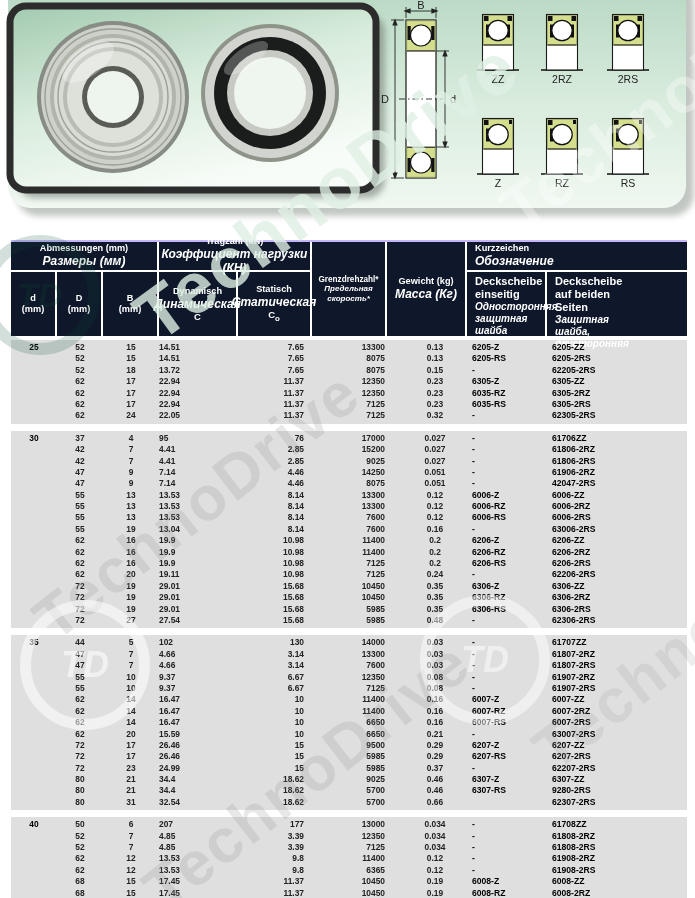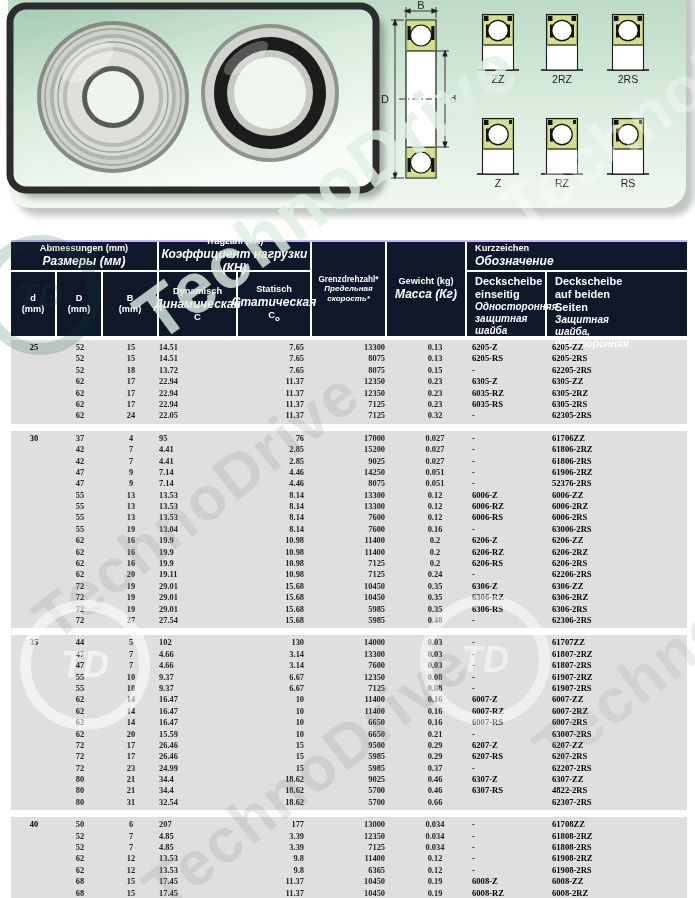--- a/index.html
+++ b/index.html
@@ -44,21 +44,21 @@
   .h-B  { grid-column:3; grid-row:2; }
   .h-dyn{ grid-column:4; grid-row:2; }
   .h-sta{ grid-column:5; grid-row:2; }
   .h-z1 { grid-column:8; grid-row:2; align-items:flex-start; text-align:left; padding:3px 2px 0 8px; justify-content:flex-start; }
   .h-z2 { grid-column:9; grid-row:2; align-items:flex-start; text-align:left; padding:3px 2px 0 8px; justify-content:flex-start; }
   .h-z1 .de,.h-z2 .de { font-size:11px; max-width:72px; }
   .h-z1 .ru,.h-z2 .ru { font-size:10px; max-width:86px; }
 
   .tbody { margin-top:4px; }
   .tgroup { background:#dfdfdf; margin-bottom:7px; padding:2px 0; }
-  .trow { height:11.4px; line-height:11.4px; font-size:8.4px; font-weight:bold; color:#222;font-family:Liberation Serif, serif; }
+  .trow { height:11.4px; line-height:11.4px; font-size:8.4px; font-weight:bold; color:#222; }
   .tc { overflow:hidden; white-space:nowrap; }
   .c0 { text-align:center; color:#000; }
   .c1,.c2 { text-align:center; }
   .c3 { text-align:left; padding-right:12px; }
   .c4 { text-align:right; padding-right:8px; }
   .c5 { text-align:right; padding-right:2px; }
   .c6 { text-align:center; padding-left:16px; }
   .c7,.c8 { text-align:left; padding-left:5px; color:#000; font-size:8.6px; }
 </style>
 </head>
@@ -380,21 +380,21 @@
           </div>
           <div class="trow grid-cols">
             <div class="tc c0"></div>
             <div class="tc c1">47</div>
             <div class="tc c2">9</div>
             <div class="tc c3">7.14</div>
             <div class="tc c4">4.46</div>
             <div class="tc c5">8075</div>
             <div class="tc c6">0.051</div>
             <div class="tc c7">-</div>
-            <div class="tc c8">52376-2RS</div>
+            <div class="tc c8">42047-2RS</div>
           </div>
           <div class="trow grid-cols">
             <div class="tc c0"></div>
             <div class="tc c1">55</div>
             <div class="tc c2">13</div>
             <div class="tc c3">13.53</div>
             <div class="tc c4">8.14</div>
             <div class="tc c5">13300</div>
             <div class="tc c6">0.12</div>
             <div class="tc c7">6006-Z</div>
@@ -668,21 +668,21 @@
           </div>
           <div class="trow grid-cols">
             <div class="tc c0"></div>
             <div class="tc c1">80</div>
             <div class="tc c2">21</div>
             <div class="tc c3">34.4</div>
             <div class="tc c4">18.62</div>
             <div class="tc c5">5700</div>
             <div class="tc c6">0.46</div>
             <div class="tc c7">6307-RS</div>
-            <div class="tc c8">4822-2RS</div>
+            <div class="tc c8">9280-2RS</div>
           </div>
           <div class="trow grid-cols">
             <div class="tc c0"></div>
             <div class="tc c1">80</div>
             <div class="tc c2">31</div>
             <div class="tc c3">32.54</div>
             <div class="tc c4">18.62</div>
             <div class="tc c5">5700</div>
             <div class="tc c6">0.66</div>
             <div class="tc c7"></div>

